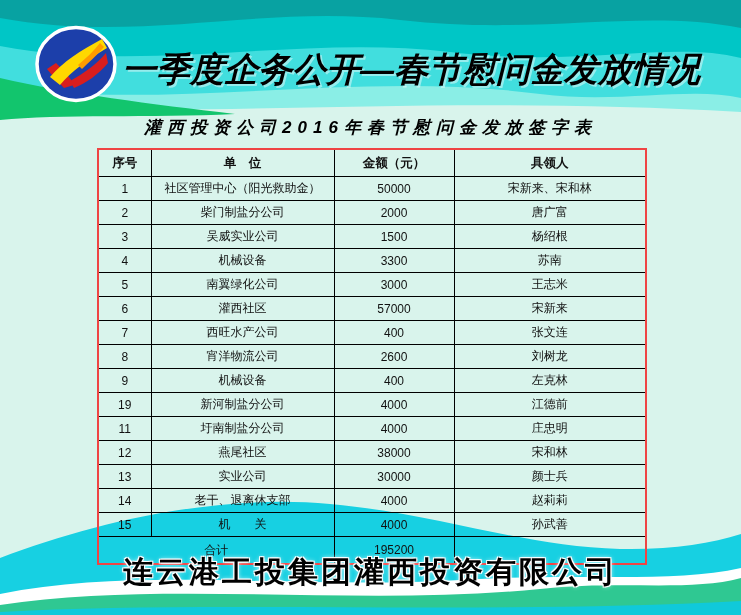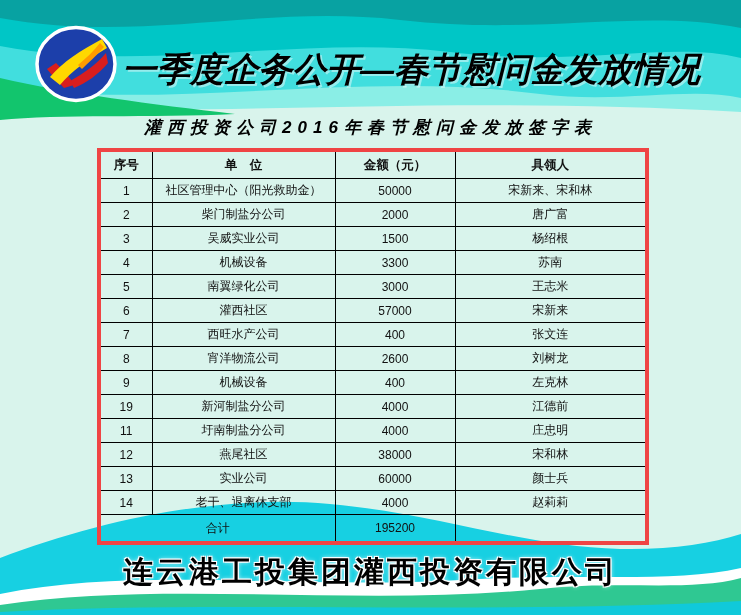--- a/index.html
+++ b/index.html
@@ -27,21 +27,21 @@
 
   table.sign{
     position:absolute;left:97px;top:148px;width:548px;
     border-collapse:collapse;table-layout:fixed;
     background:transparent;
   }
   table.sign th,table.sign td{
     border:1px solid #000;text-align:center;vertical-align:middle;
     font-size:12px;color:#111;padding:0;overflow:hidden;white-space:nowrap;
   }
-  table.sign{border:4px solid #ef4444;}
+  table.sign{border:2px solid #ef4444;}
   table.sign thead th{height:26px;font-weight:bold;font-size:12.5px;}
   table.sign tbody td{height:23px;}
   table.sign tfoot td{height:26px;margin-top:28px;}
 
   .footer-name{
     position:absolute;left:0;top:552px;width:741px;text-align:center;
     font-size:30px;font-weight:900;color:#000;letter-spacing:3px;white-space:nowrap;
     text-shadow:-1px -1px 0 #fff,1px -1px 0 #fff,-1px 1px 0 #fff,1px 1px 0 #fff,0 0 5px #fff;
   }
 </style>
@@ -163,28 +163,34 @@
         </tr>
         <tr>
           <td>12</td>
           <td>燕尾社区</td>
           <td>38000</td>
           <td>宋和林</td>
         </tr>
         <tr>
           <td>13</td>
           <td>实业公司</td>
-          <td>60000</td>
+          <td>30000</td>
           <td>颜士兵</td>
         </tr>
         <tr>
           <td>14</td>
           <td>老干、退离休支部</td>
           <td>4000</td>
           <td>赵莉莉</td>
+        </tr>
+        <tr>
+          <td>15</td>
+          <td>机　　关</td>
+          <td>4000</td>
+          <td>孙武善</td>
         </tr>
       </tbody>
     <tfoot>
       <tr>
         <td colspan="2">合计</td>
         <td>195200</td>
         <td></td>
       </tr>
     </tfoot>
   </table>

